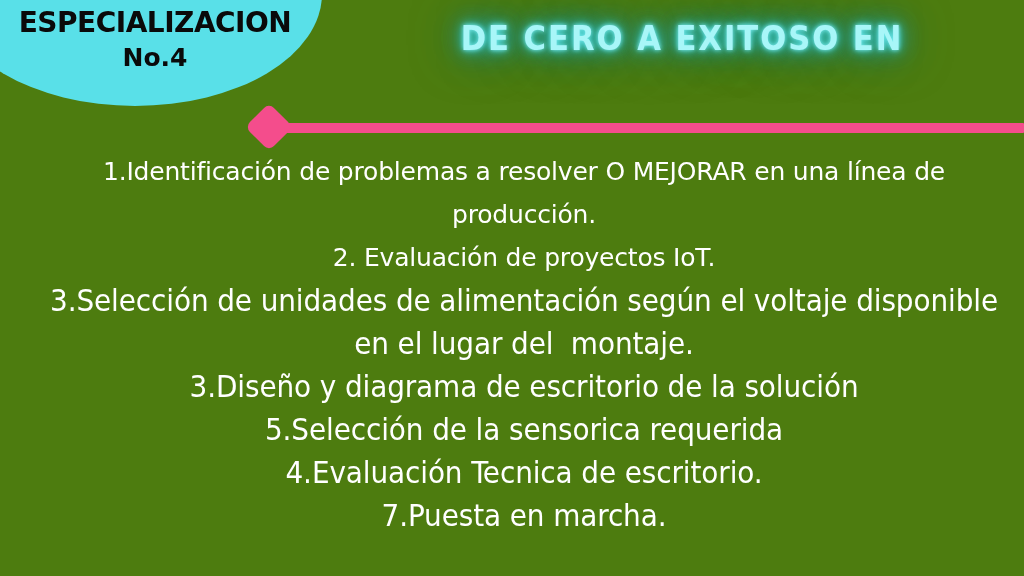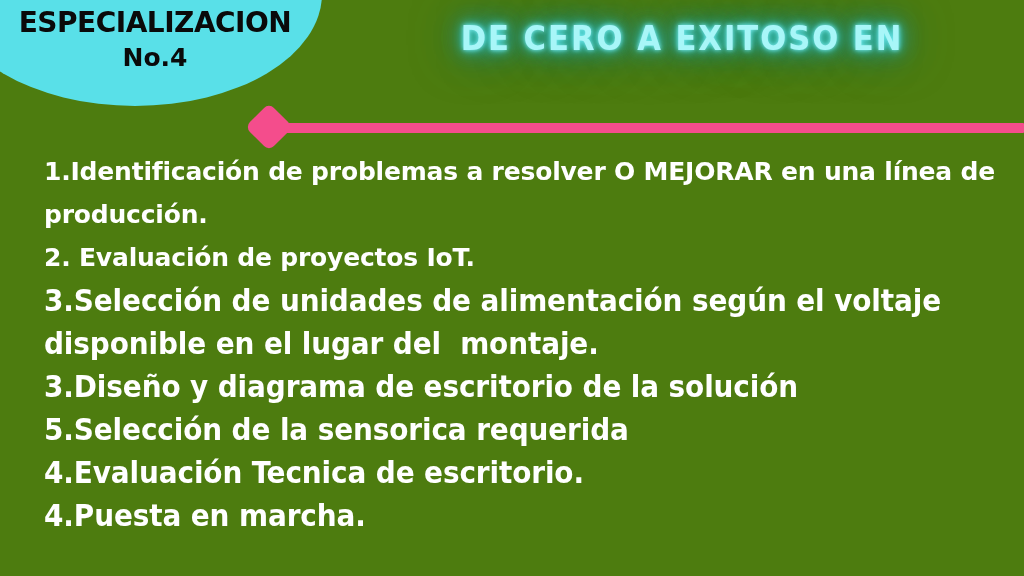--- a/index.html
+++ b/index.html
@@ -101,23 +101,24 @@
   
   #body-list {
     position: absolute;
     left: 44px;
     top: 150px;
     width: 960px;
     color: #FFFFFF;
   }
   .item {
     font-family: "DejaVu Sans", sans-serif;
-    font-weight: bold;
+    font-weight: normal;
     color: #FFFFFF;
     white-space: pre-wrap;
+    text-align: center;
   }
   
   .style-a {
     font-size: 25px;
     line-height: 43px;
     letter-spacing: -0.2px;
   }
   
   .style-b {
     font-family: "DejaVu Sans Condensed", "Liberation Sans Narrow", "Liberation Sans", sans-serif;
@@ -145,16 +146,16 @@
   <div id="pink-rule"></div>
   <div id="pink-diamond"></div>
 
   <div id="body-list">
     <div class="item style-a">1.Identificación de problemas a resolver O MEJORAR en una línea de producción.</div>
     <div class="item style-a">2. Evaluación de proyectos IoT.</div>
     <div class="item style-b">3.Selección de unidades de alimentación según el voltaje disponible en el lugar del  montaje.</div>
     <div class="item style-b">3.Diseño y diagrama de escritorio de la solución</div>
     <div class="item style-b">5.Selección de la sensorica requerida</div>
     <div class="item style-b">4.Evaluación Tecnica de escritorio.</div>
-    <div class="item style-b">4.Puesta en marcha.</div>
+    <div class="item style-b">7.Puesta en marcha.</div>
   </div>
 
 </div>
 
 </body></html>

